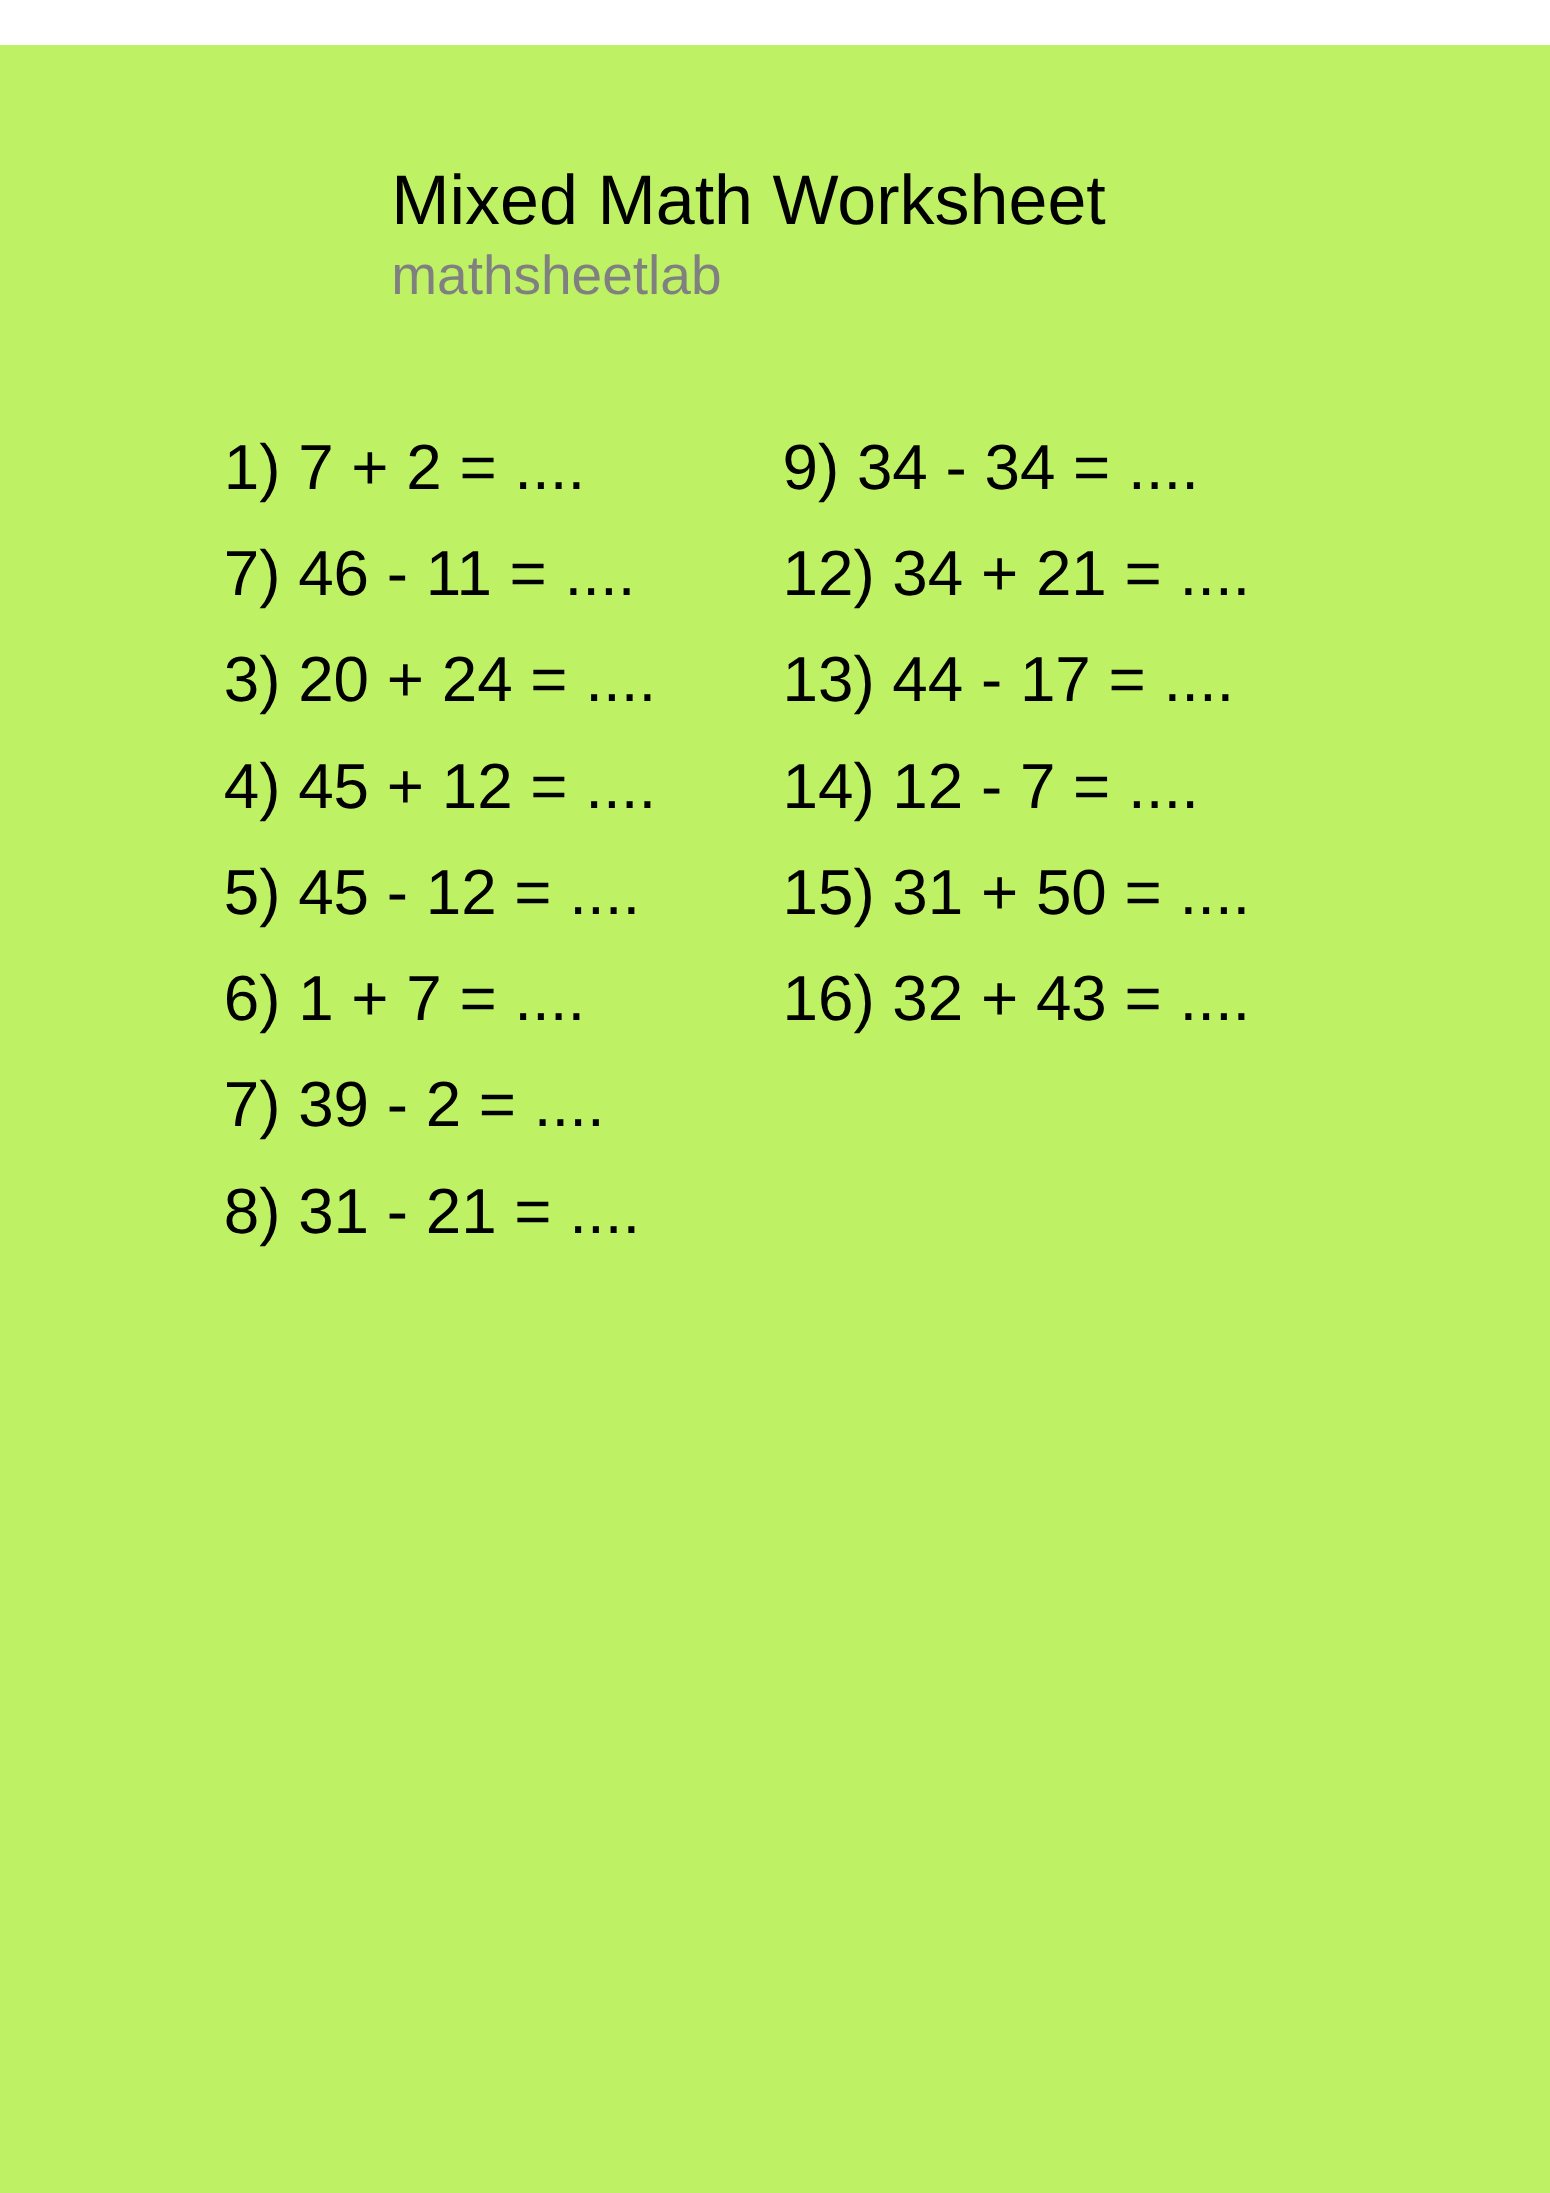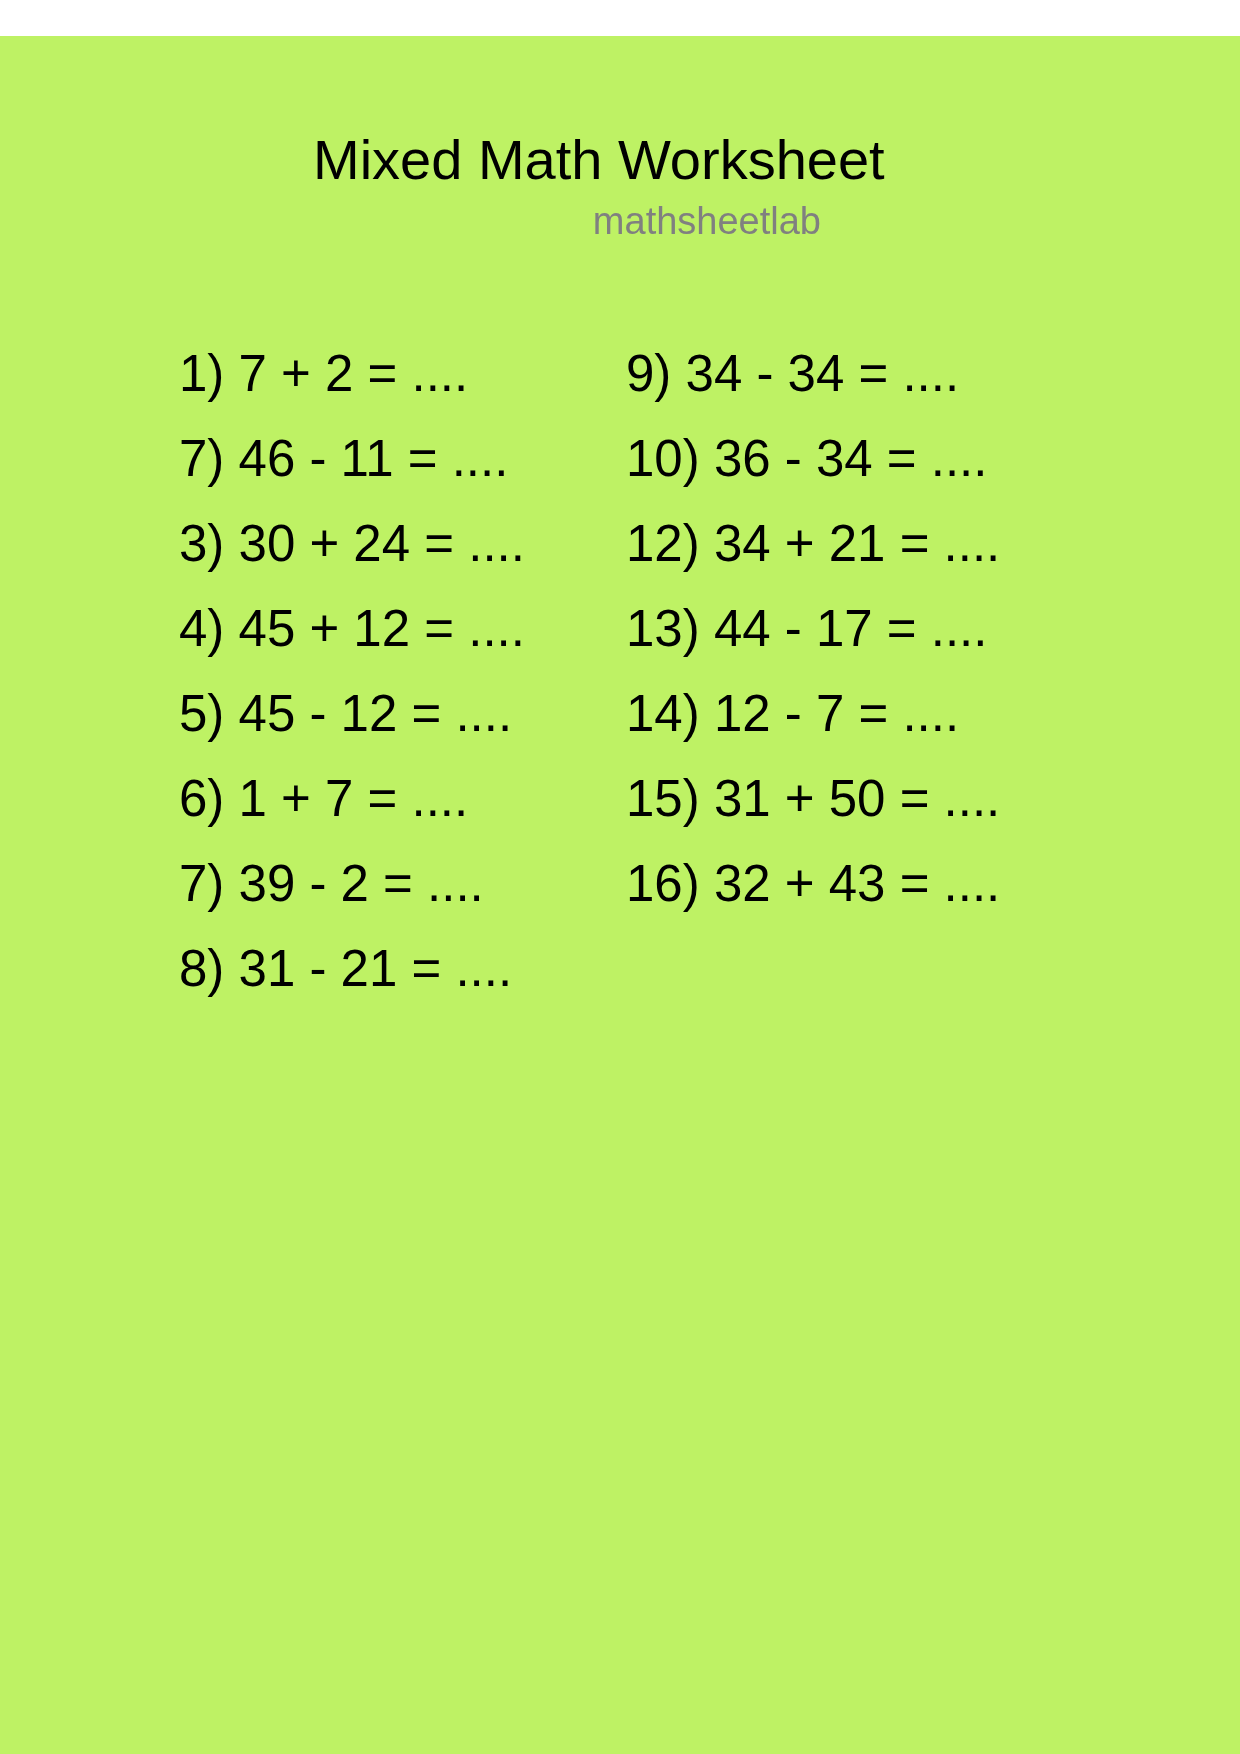--- a/index.html
+++ b/index.html
@@ -32,22 +32,22 @@
       font-size: 56px;
       line-height: 64px;
       white-space: nowrap;
       color: #000000;
     }
     .subtitle {
       position: absolute;
       top: 163px;
       left: 313px;
       width: 508px;
-      text-align: right;
-      font-size: 38px;
+      text-align: left;
+      font-size: 44px;
       line-height: 44px;
       white-space: nowrap;
       color: #808080;
     }
     .column {
       position: absolute;
       top: 314px;
     }
     .column.left { left: 179px; }
     .column.right { left: 626px; }
@@ -62,30 +62,29 @@
 </head>
 <body>
 
 <div class="page">
   <div class="title">Mixed Math Worksheet</div>
   <div class="subtitle">mathsheetlab</div>
 
   <div class="column left">
     <div class="problem">1) 7 + 2 = ....</div>
     <div class="problem">7) 46 - 11 = ....</div>
-    <div class="problem">3) 30 + 24 = ....</div>
+    <div class="problem">3) 20 + 24 = ....</div>
     <div class="problem">4) 45 + 12 = ....</div>
     <div class="problem">5) 45 - 12 = ....</div>
     <div class="problem">6) 1 + 7 = ....</div>
     <div class="problem">7) 39 - 2 = ....</div>
     <div class="problem">8) 31 - 21 = ....</div>
   </div>
 
   <div class="column right">
     <div class="problem">9) 34 - 34 = ....</div>
-    <div class="problem">10) 36 - 34 = ....</div>
     <div class="problem">12) 34 + 21 = ....</div>
     <div class="problem">13) 44 - 17 = ....</div>
     <div class="problem">14) 12 - 7 = ....</div>
     <div class="problem">15) 31 + 50 = ....</div>
     <div class="problem">16) 32 + 43 = ....</div>
   </div>
 </div>
 
 </body></html>

